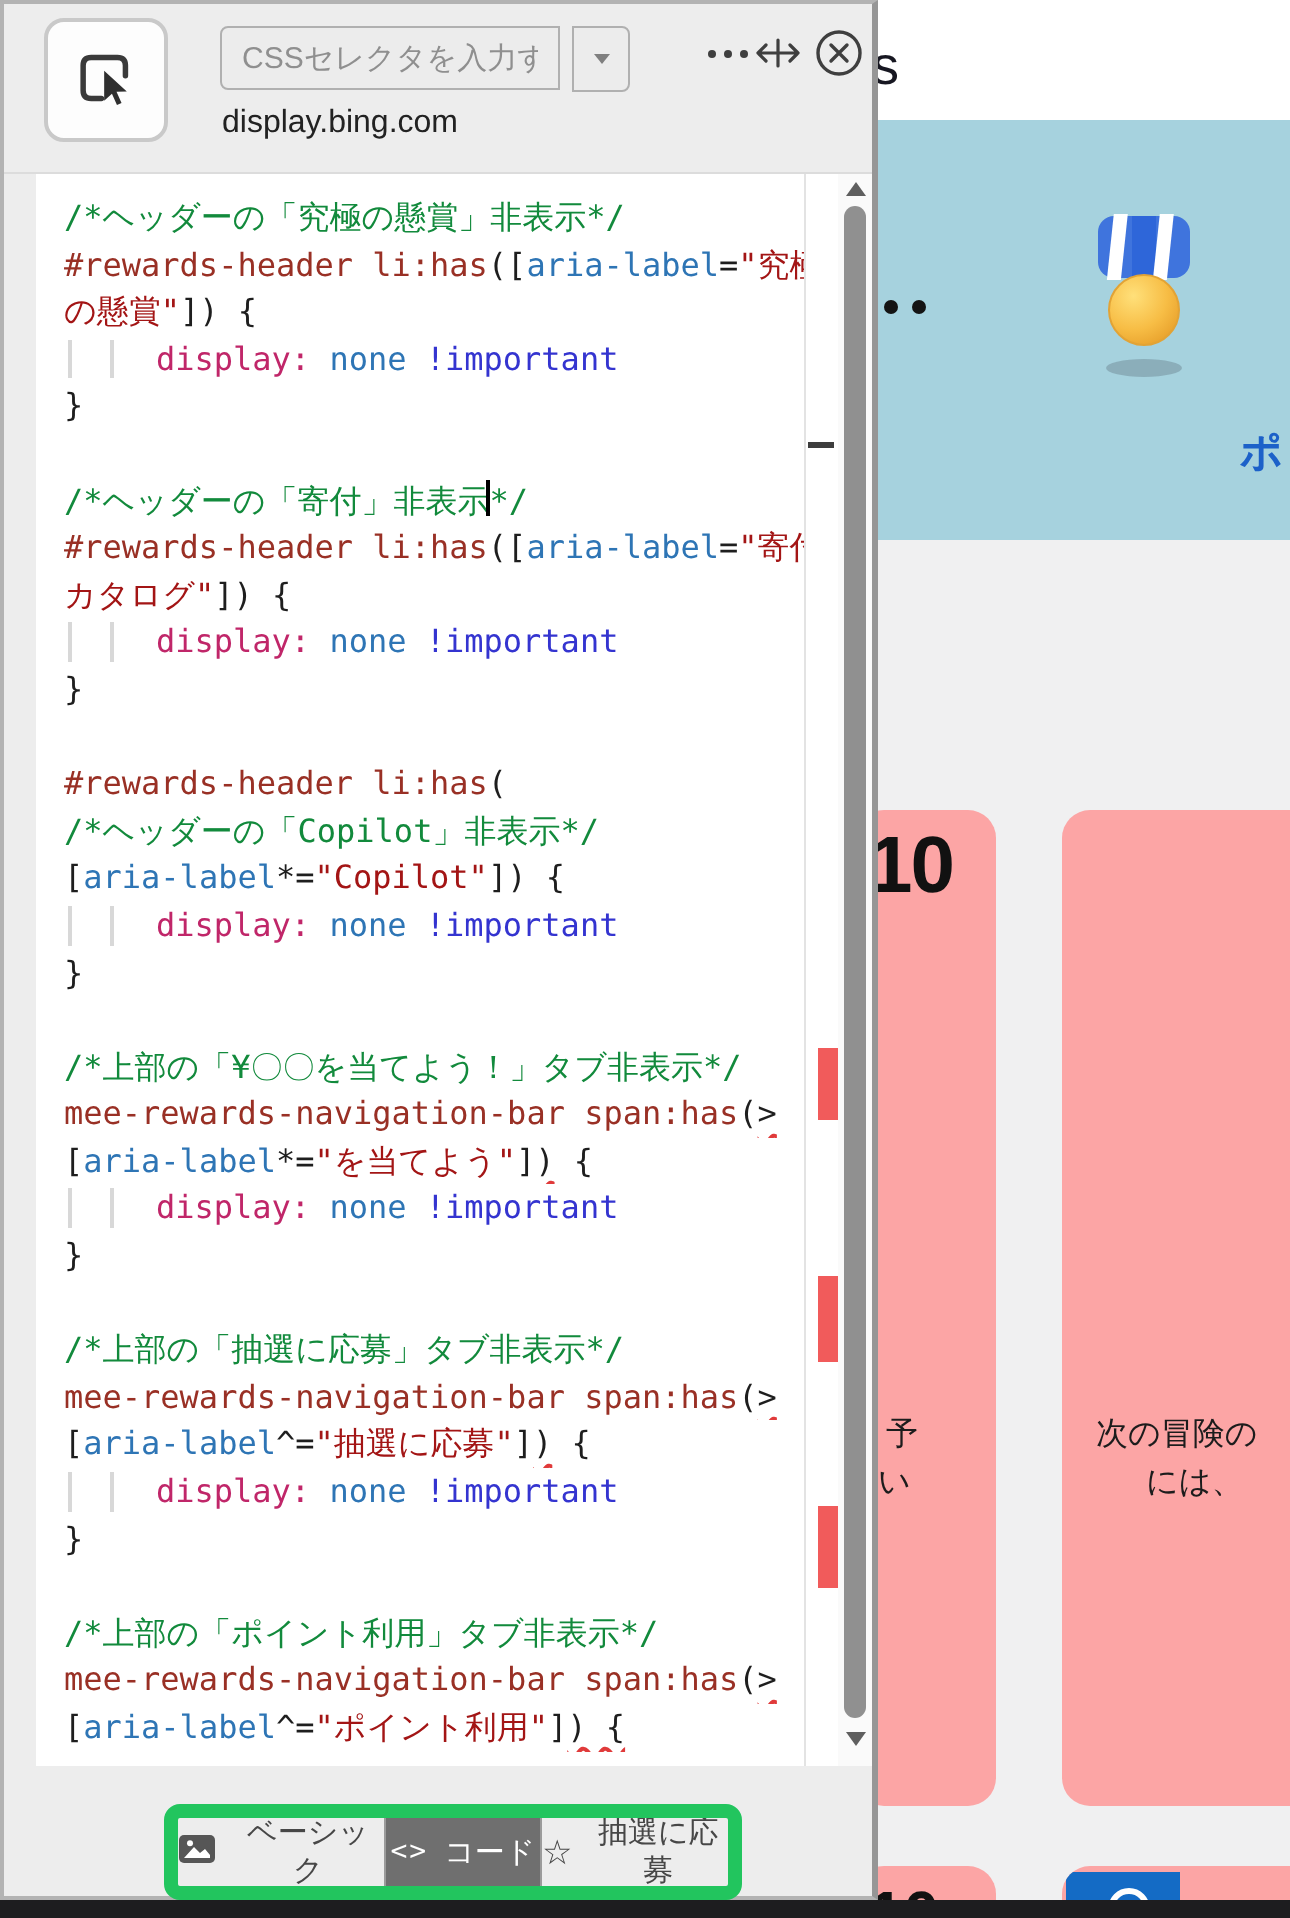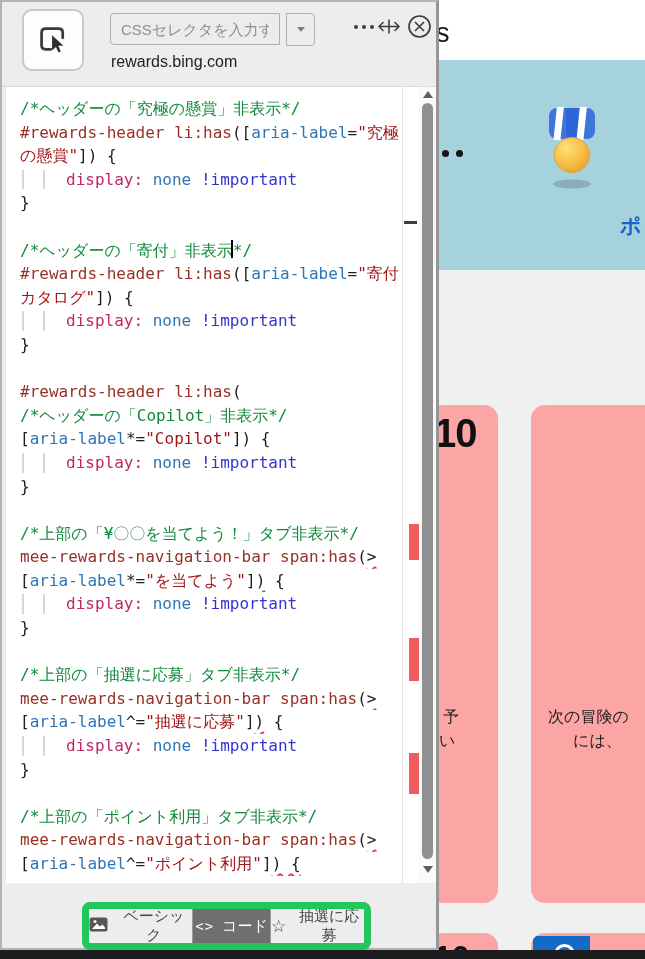--- a/index.html
+++ b/index.html
@@ -44,21 +44,21 @@
   .drop-caret{width:0;height:0;border-left:4.5px solid transparent;border-right:4.5px solid transparent;
     border-top:5.5px solid #7f7f7f;}
   .site-label{position:absolute;left:109px;top:51px;font-size:16px;color:#222;}
   .more-btn{position:absolute;left:349px;top:16px;width:26px;height:18px;display:flex;gap:4px;
     align-items:center;justify-content:center;background:none;border:none;cursor:pointer;padding:0;}
   .more-btn i{width:4px;height:4px;border-radius:50%;background:#3f3f3f;}
   .resize-btn{position:absolute;left:375px;top:17px;background:none;border:none;padding:0;cursor:pointer;}
   .close-btn{position:absolute;left:404px;top:11px;background:none;border:none;padding:0;cursor:pointer;}
 
   
-  .editor{position:absolute;left:4px;top:85px;right:0;height:796px;background:#ffffff;}
+  .editor{position:absolute;left:16px;top:85px;right:0;height:796px;background:#ffffff;}
   .code{position:absolute;left:0;top:0;right:33px;bottom:0;padding:10px 0 0 14px;overflow:hidden;
     font-family:"DejaVu Sans Mono",monospace;font-size:16px;line-height:23.6px;}
   .line{height:23.6px;white-space:pre;overflow:hidden;position:relative;}
   .line.ind{padding-left:46px;}
   .line.ind::before,.line.ind::after{content:"";position:absolute;top:2px;bottom:2px;width:1.5px;background:#d8d8d8;}
   .line.ind::before{left:2px;}
   .line.ind::after{left:23px;}
   .tk-c{color:#128a3c;}
   .tk-s{color:#993025;}
   .tk-a{color:#2e75b5;}
@@ -162,21 +162,21 @@
             <path d="M13.2 10.8 l0 13.2 l3.4 -3.1 l2.2 4.9 l2 -0.9 l-2.2 -4.9 l4.5 -0.1 z" fill="#2f2f2f"></path>
           </svg>
         </span>
       </button>
 
       <input class="sel-input" type="text" placeholder="CSSセレクタを入力する..." style="">
       <button class="sel-drop">
         <span class="drop-caret"></span>
       </button>
 
-      <div class="site-label">rewards.bing.com</div>
+      <div class="site-label">display.bing.com</div>
 
       <button class="more-btn">
         <i></i>
           <i></i>
           <i></i>
       </button>
 
       <button class="resize-btn">
         <span>
           <svg width="24" height="15" viewBox="0 0 24 15">

